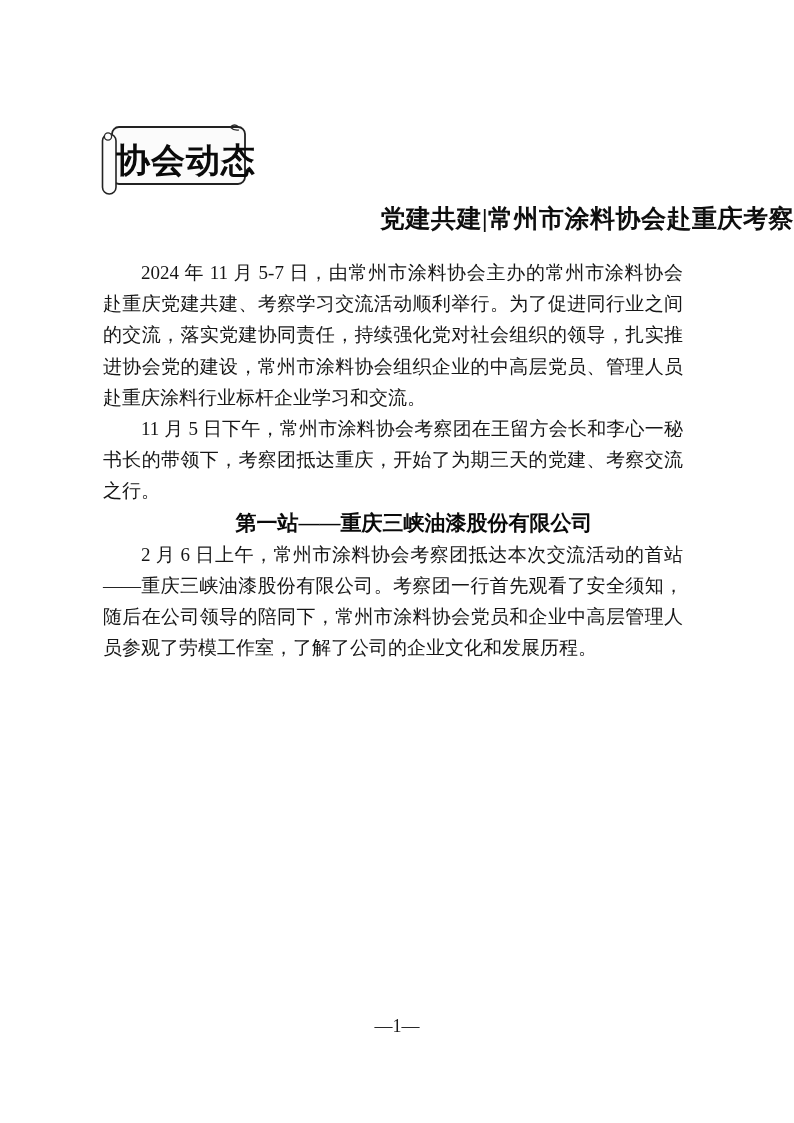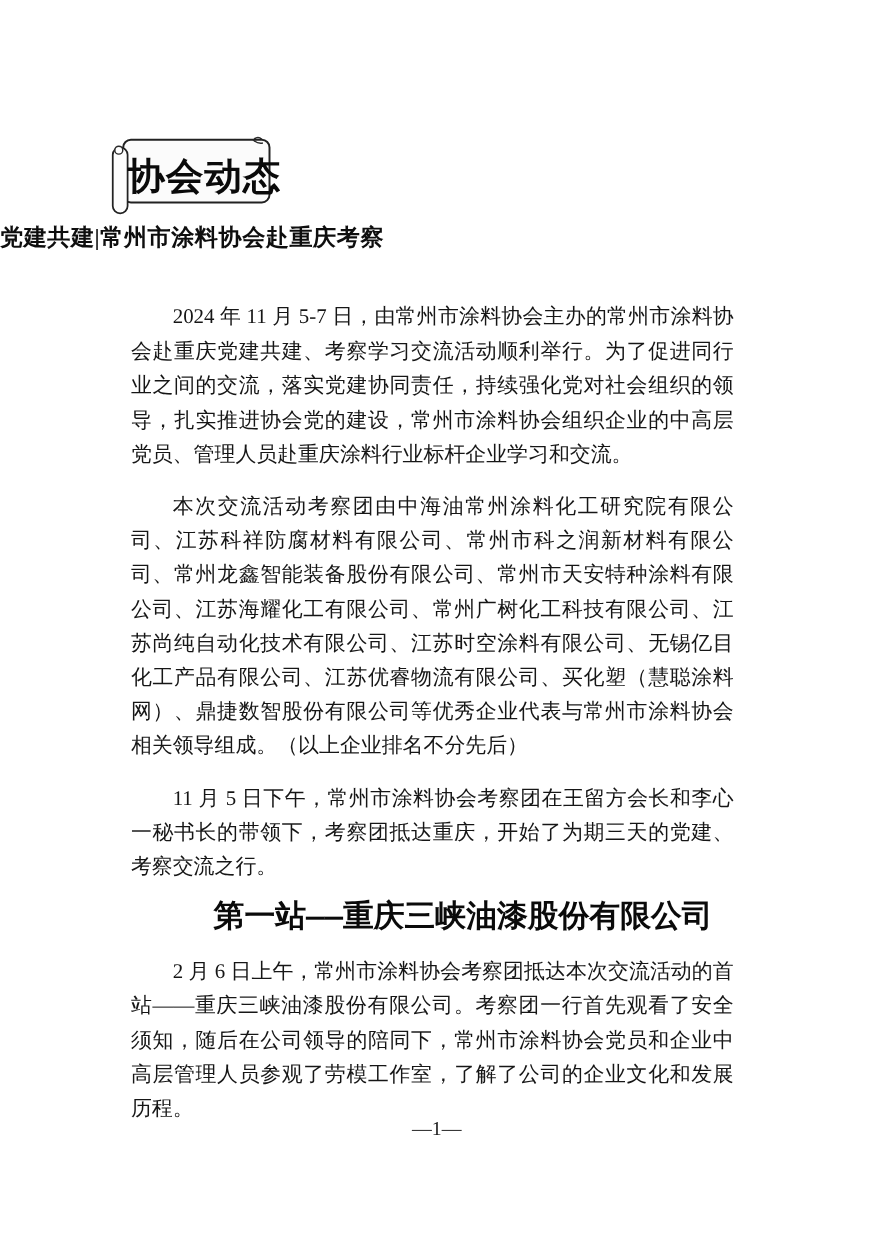--- a/index.html
+++ b/index.html
@@ -38,46 +38,46 @@
     font-weight: bold;
     letter-spacing: 1px;
     color: #0a0a0a;
     white-space: nowrap;
   }
   .doc-title {
     position: absolute;
     left: 0;
     top: 202px;
     width: 100%;
-    text-align: left;
-    font-size: 21px;
+    text-align: right;
+    font-size: 25px;
     font-weight: bold;
     letter-spacing: 0.5px;
     color: #0e0e0e;
   }
   .body-text {
     position: absolute;
     left: 103px;
     top: 257px;
     width: 580px;
     font-size: 19px;
     line-height: 31.2px;
     text-align: justify;
     text-justify: inter-ideograph;
   }
   .body-text p {
-    margin: 16px;
+    margin: 0;
     text-indent: 2em;
   }
   .section-heading {
     margin: 0;
     text-indent: 0;
     text-align: center;
-    font-family: Liberation Mono, monospace;
-    font-size: 28px;
+    font-family: Liberation Serif, serif;
+    font-size: 21px;
     font-weight: bold;
     line-height: 32px;
     color: #0a0a0a;
   }
   .footer {
     position: absolute;
     left: 0;
     top: 1016px;
     width: 100%;
     text-align: center;
@@ -103,21 +103,20 @@
 
       <circle cx="9" cy="15.5" r="3.6" fill="#ffffff" stroke="#2a2a2a" stroke-width="1.3"></circle>
     </svg>
     <div class="banner-label">协会动态</div>
   </div>
 
   <div class="doc-title">党建共建|常州市涂料协会赴重庆考察</div>
 
   <div class="body-text">
     <p>2024 年 11 月 5-7 日，由常州市涂料协会主办的常州市涂料协会赴重庆党建共建、考察学习交流活动顺利举行。为了促进同行业之间的交流，落实党建协同责任，持续强化党对社会组织的领导，扎实推进协会党的建设，常州市涂料协会组织企业的中高层党员、管理人员赴重庆涂料行业标杆企业学习和交流。</p>
-    <p>本次交流活动考察团由中海油常州涂料化工研究院有限公司、江苏科祥防腐材料有限公司、常州市科之润新材料有限公司、常州龙鑫智能装备股份有限公司、常州市天安特种涂料有限公司、江苏海耀化工有限公司、常州广树化工科技有限公司、江苏尚纯自动化技术有限公司、江苏时空涂料有限公司、无锡亿目化工产品有限公司、江苏优睿物流有限公司、买化塑（慧聪涂料网）、鼎捷数智股份有限公司等优秀企业代表与常州市涂料协会相关领导组成。（以上企业排名不分先后）</p>
     <p>11 月 5 日下午，常州市涂料协会考察团在王留方会长和李心一秘书长的带领下，考察团抵达重庆，开始了为期三天的党建、考察交流之行。</p>
     <p class="section-heading">第一站——重庆三峡油漆股份有限公司</p>
     <p>2 月 6 日上午，常州市涂料协会考察团抵达本次交流活动的首站——重庆三峡油漆股份有限公司。考察团一行首先观看了安全须知，随后在公司领导的陪同下，常州市涂料协会党员和企业中高层管理人员参观了劳模工作室，了解了公司的企业文化和发展历程。</p>
   </div>
 
   <div class="footer">—1—</div>
 
 </div>
 
 </body></html>

